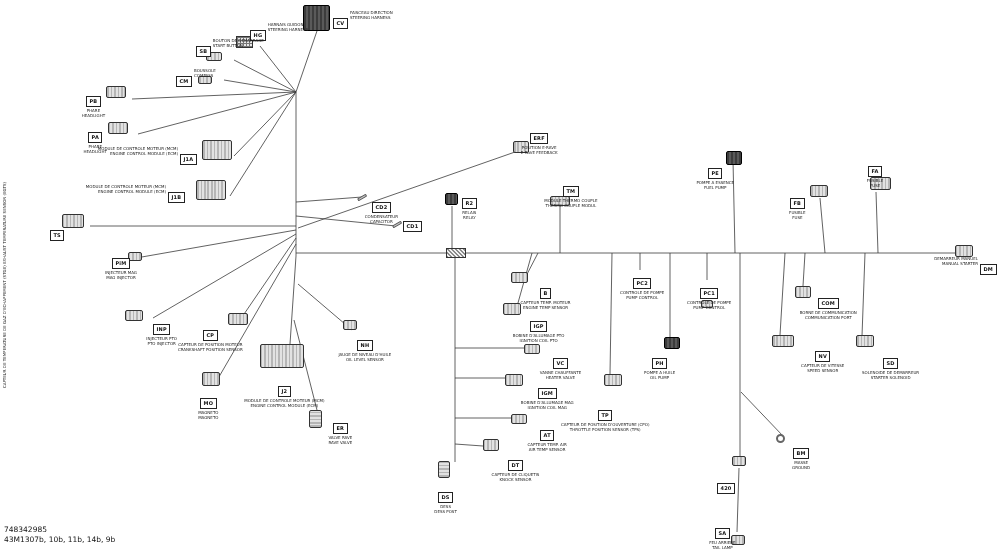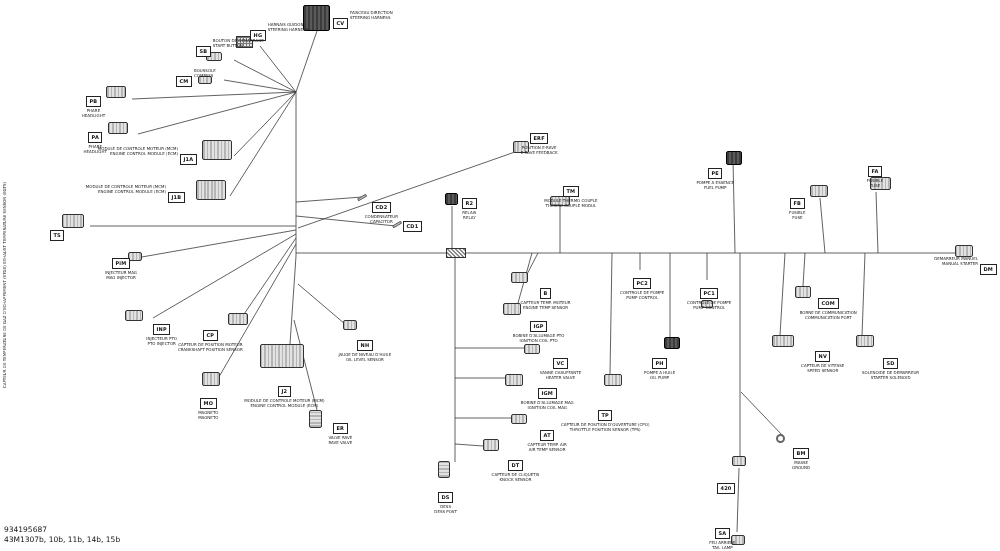--- a/index.html
+++ b/index.html
@@ -421,17 +421,17 @@
   <div class="comp d-below" style="left:715px;top:520px">
     <span class="conn" style="left:16px;top:15px;width:14px;height:10px"></span>
     <span class="codebox">SA</span>
     <div class="desc">
         <span>FEU ARRIERE</span>
         <span>TAIL LAMP</span>
       </div>
   </div>
 
   <div class="footer" style="left:4px;top:525px">
-    <div>934195687</div>
-    <div>43M1307b, 10b, 11b, 14b, 15b</div>
+    <div>748342985</div>
+    <div>43M1307b, 10b, 11b, 14b, 9b</div>
   </div>
 
 </div>
 
 </body></html>

